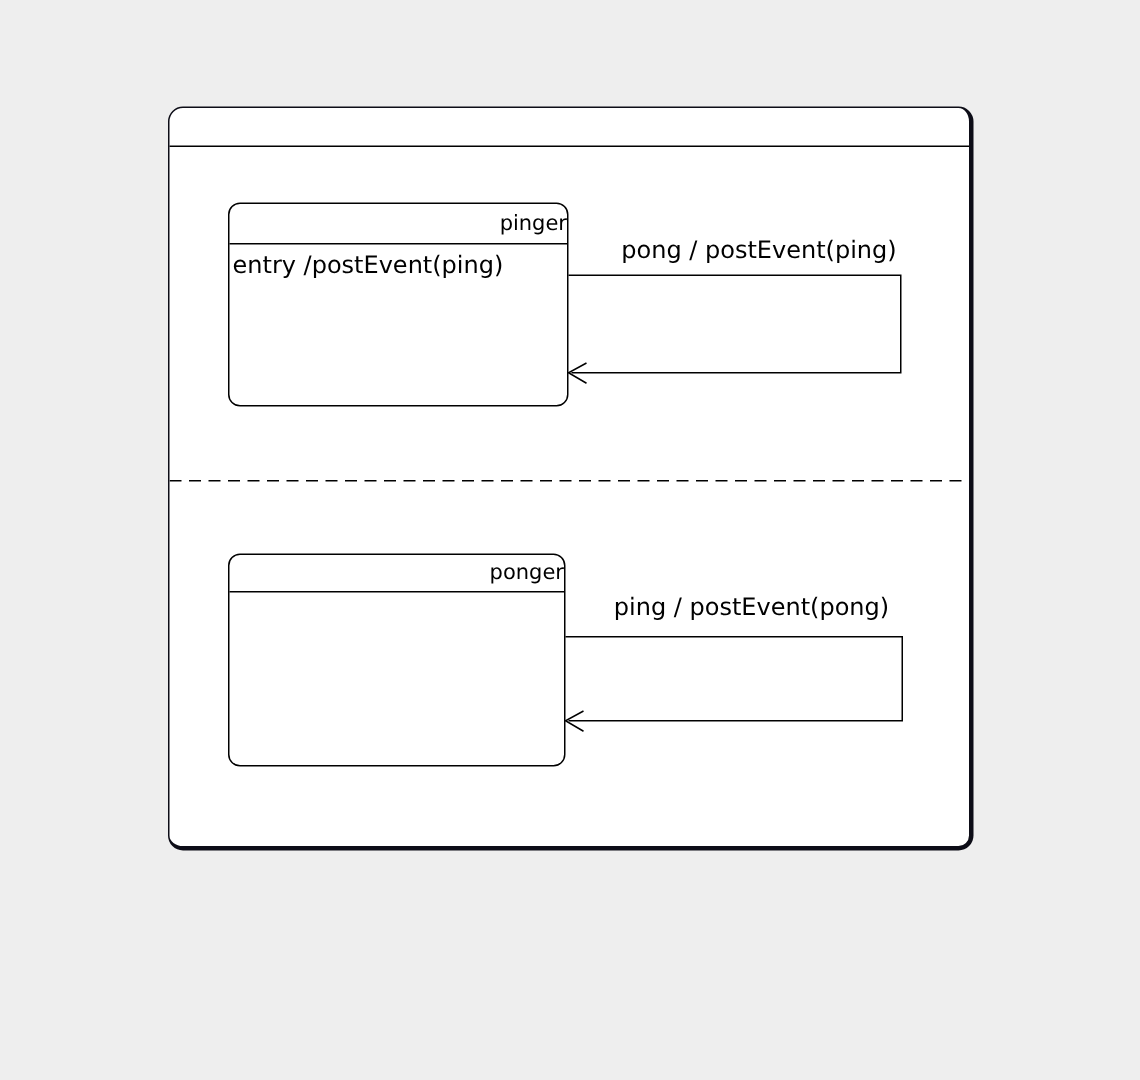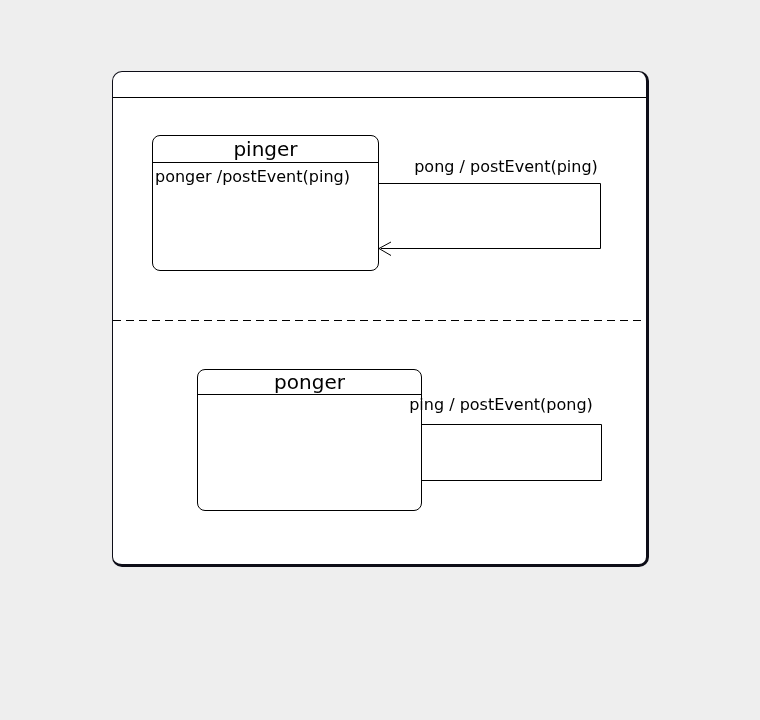--- a/index.html
+++ b/index.html
@@ -51,27 +51,27 @@
     inset: 0;
   }
   
   .state-box {
     position: absolute;
     background: var(--diagram-background);
     border: 1px solid var(--line-color);
     border-radius: 8px;
   }
   .state-box.pinger { left: 39px; top: 63px;  width: 227px; height: 136px; }
-  .state-box.ponger { left: 39px; top: 297px; width: 225px; height: 142px; margin-left: 45px; }
+  .state-box.ponger { left: 39px; top: 297px; width: 225px; height: 142px; }
   .state-title {
     height: 27px;
     line-height: 27px;
     border-bottom: 1px solid var(--line-color);
-    text-align: center;
-    font-size: 20px;
+    text-align: right;
+    font-size: 14px;
     white-space: nowrap;
     overflow: hidden;
   }
   .state-box.ponger .state-title { height: 25px; line-height: 25px; }
   .state-body {
     padding: 4px 2px;
     font-size: 16px;
     line-height: 19px;
     white-space: nowrap;
   }
@@ -105,21 +105,21 @@
 
       <line x1="0" y1="248.5" x2="533" y2="248.5" stroke-dasharray="8 5"></line>
 
       <path d="M 264 352.5 H 488.5 V 408.5 H 266"></path>
       <path d="M 276 402 L 264 408.5 L 276 415.5"></path>
     </svg>
 
     <div class="region">
       <div class="state-box pinger">
         <div class="state-title">pinger</div>
-        <div class="state-body">ponger /postEvent(ping)</div>
+        <div class="state-body">entry /postEvent(ping)</div>
       </div>
       <div class="transition-label pinger">pong / postEvent(ping)</div>
     </div>
 
     <div class="region">
       <div class="state-box ponger">
         <div class="state-title">ponger</div>
         <div class="state-body"></div>
       </div>
       <div class="transition-label ponger">ping / postEvent(pong)</div>

